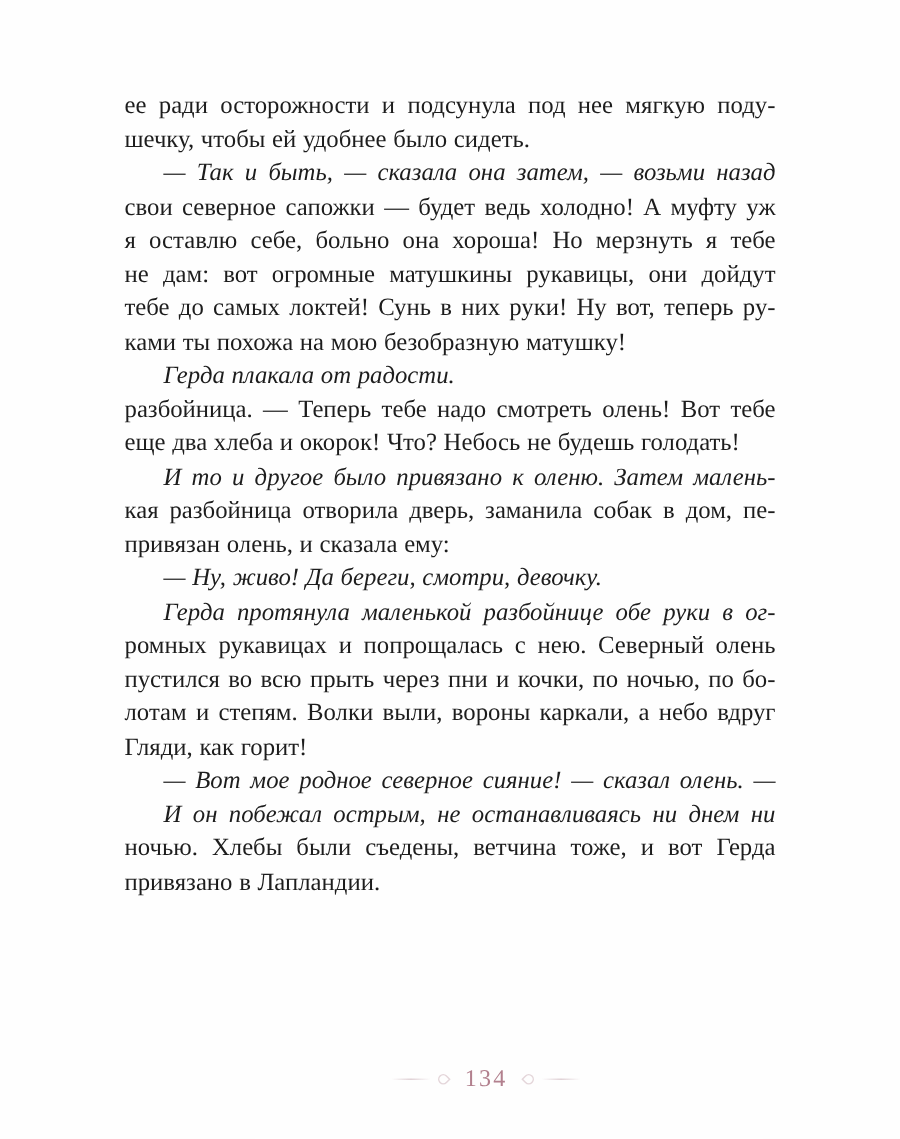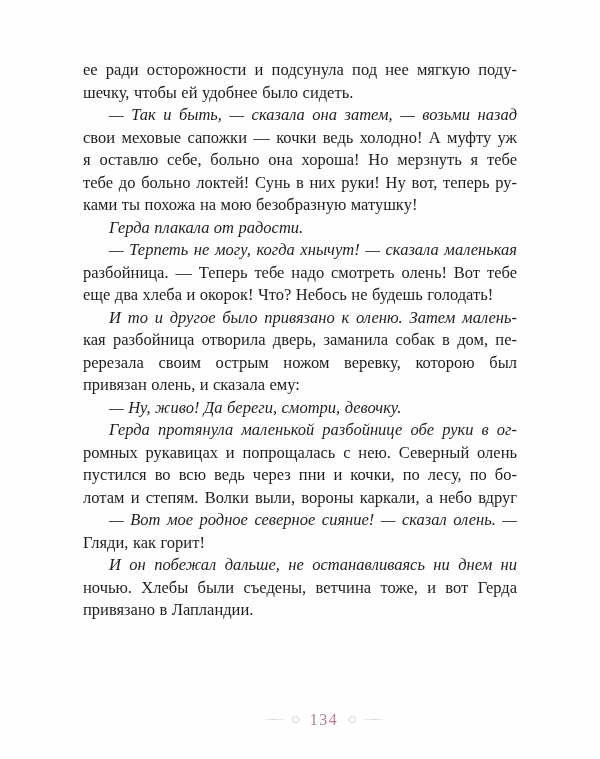--- a/index.html
+++ b/index.html
@@ -88,54 +88,53 @@
 <body>
 
 <div class="page">
   <div class="text-block" id="text-block">
       <div class="para">
         <div class="line">ее ради осторожности и подсунула под нее мягкую поду-</div>
         <div class="line last">шечку, чтобы ей удобнее было сидеть.</div>
       </div>
       <div class="para">
         <div class="line indent">— Так и быть, — сказала она затем, — возьми назад</div>
-        <div class="line">свои меховые сапожки — кочки ведь холодно! А муфту уж</div>
+        <div class="line">свои северное сапожки — будет ведь холодно! А муфту уж</div>
         <div class="line">я оставлю себе, больно она хороша! Но мерзнуть я тебе</div>
-        <div class="line">тебе до больно локтей! Сунь в них руки! Ну вот, теперь ру-</div>
+        <div class="line">не дам: вот огромные матушкины рукавицы, они дойдут</div>
+        <div class="line">тебе до самых локтей! Сунь в них руки! Ну вот, теперь ру-</div>
         <div class="line last">ками ты похожа на мою безобразную матушку!</div>
       </div>
       <div class="para">
         <div class="line last indent">Герда плакала от радости.</div>
       </div>
       <div class="para">
-        <div class="line indent">— Терпеть не могу, когда хнычут! — сказала маленькая</div>
         <div class="line">разбойница. — Теперь тебе надо смотреть олень! Вот тебе</div>
         <div class="line last">еще два хлеба и окорок! Что? Небось не будешь голодать!</div>
       </div>
       <div class="para">
         <div class="line indent">И то и другое было привязано к оленю. Затем малень-</div>
         <div class="line">кая разбойница отворила дверь, заманила собак в дом, пе-</div>
-        <div class="line">ререзала своим острым ножом веревку, которою был</div>
         <div class="line last">привязан олень, и сказала ему:</div>
       </div>
       <div class="para">
         <div class="line last indent">— Ну, живо! Да береги, смотри, девочку.</div>
       </div>
       <div class="para">
         <div class="line indent">Герда протянула маленькой разбойнице обе руки в ог-</div>
         <div class="line">ромных рукавицах и попрощалась с нею. Северный олень</div>
-        <div class="line">пустился во всю ведь через пни и кочки, по лесу, по бо-</div>
+        <div class="line">пустился во всю прыть через пни и кочки, по ночью, по бо-</div>
         <div class="line">лотам и степям. Волки выли, вороны каркали, а небо вдруг</div>
       </div>
       <div class="para">
+        <div class="line last">Гляди, как горит!</div>
         <div class="line indent">— Вот мое родное северное сияние! — сказал олень. —</div>
-        <div class="line last">Гляди, как горит!</div>
       </div>
       <div class="para">
-        <div class="line indent">И он побежал дальше, не останавливаясь ни днем ни</div>
+        <div class="line indent">И он побежал острым, не останавливаясь ни днем ни</div>
         <div class="line">ночью. Хлебы были съедены, ветчина тоже, и вот Герда</div>
         <div class="line last">привязано в Лапландии.</div>
       </div>
     </div>
   <div class="footer">
     <span class="orn orn-left"></span>
     <span class="page-num">134</span>
     <span class="orn orn-right"></span>
   </div>
 </div>

